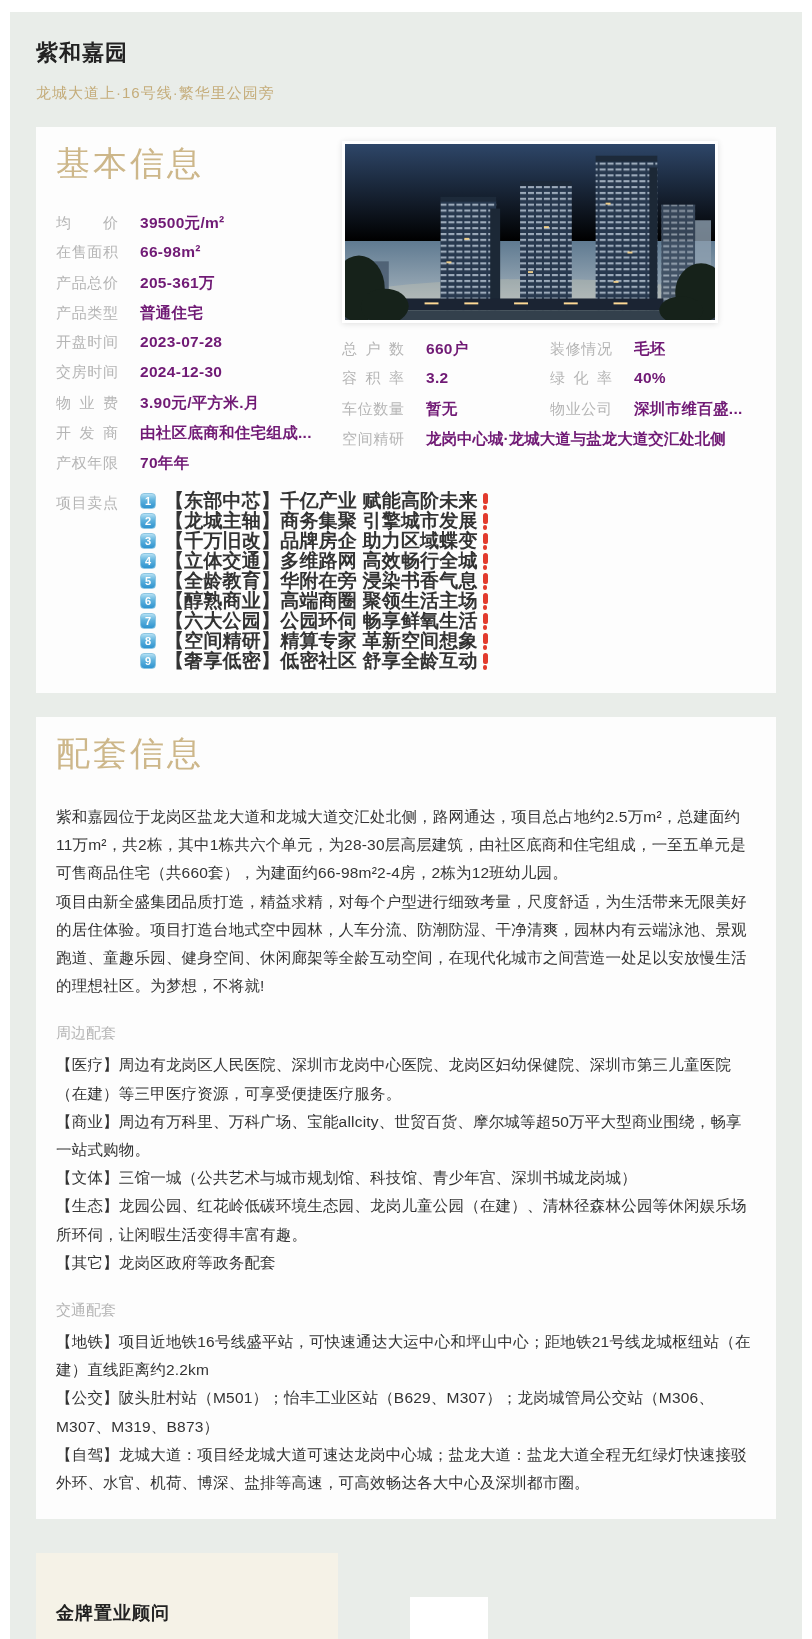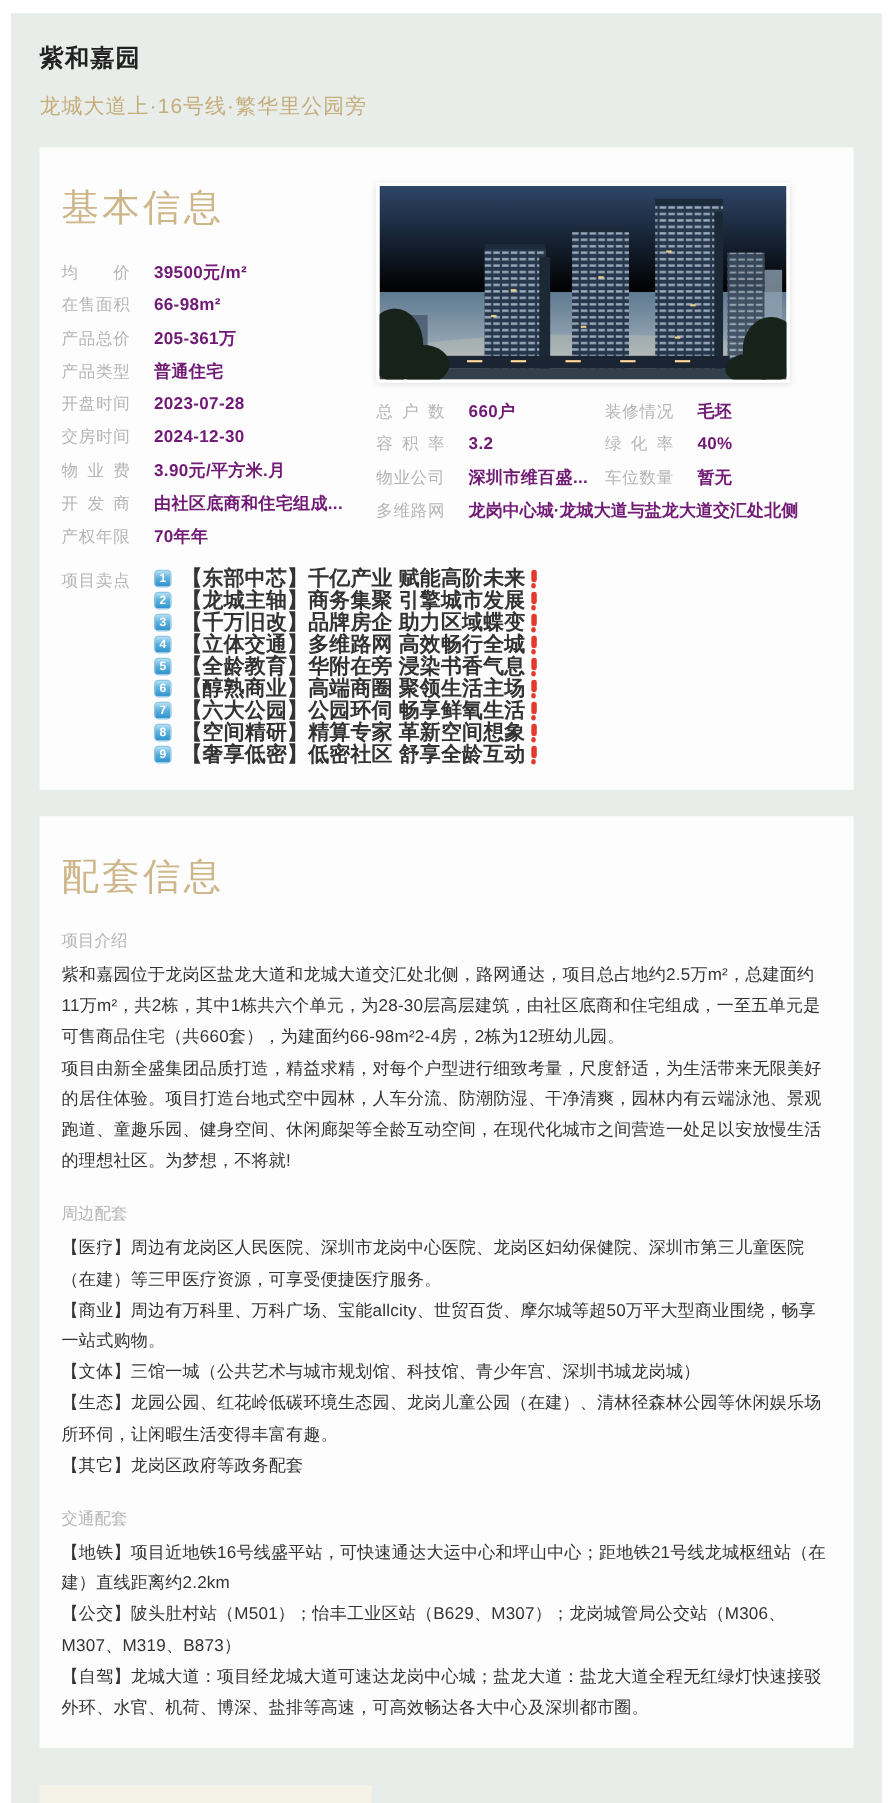--- a/index.html
+++ b/index.html
@@ -10,24 +10,24 @@
     color:#333;
   }
   .outer-card {
     margin:12px 10px 0 10px;
     background:#e9ede9;
     min-height:1627px;
     padding:26px 26px 30px 26px;
   }
   
   .page-title { font-size:22px; font-weight:bold; color:#222; letter-spacing:1px; }
-  .page-subtitle { margin-top:16px; font-size:19px; color:#c5ad7b; letter-spacing:1px; }
-
-  
-  .panel { background:#fdfdfd; margin-top:24px; padding:30px 20px 22px 20px; }
+  .page-subtitle { margin-top:16px; font-size:15px; color:#c5ad7b; letter-spacing:1px; }
+
+  
+  .panel { background:#fdfdfd; margin-top:24px; padding:12px 20px 22px 20px; }
   .panel-heading { font-size:34px; color:#cdb78a; letter-spacing:3px; font-weight:500; margin:2px 0 26px 0; }
 
   
   .info-top { display:flex; }
   .left-block { width:286px; flex:none; }
   .right-block { flex:1; padding-top:2px; }
   .row { display:flex; align-items:baseline; height:30px; }
   .lbl {
     display:inline-block; width:62px; flex:none;
     color:#b5b5b5; font-size:15px;
@@ -206,30 +206,30 @@
             </div>
           <div class="row">
               <span class="lbl">容积率</span>
               <span class="val">3.2</span>
             </div>
           <div class="row">
               <span class="lbl">绿化率</span>
               <span class="val">40%</span>
             </div>
           <div class="row">
+              <span class="lbl">车位数量</span>
+              <span class="val">暂无</span>
+            </div>
+          <div class="row">
               <span class="lbl">物业公司</span>
               <span class="val">深圳市维百盛...</span>
             </div>
-          <div class="row">
-              <span class="lbl">车位数量</span>
-              <span class="val">暂无</span>
-            </div>
         </div>
         <div class="row loc-row">
-            <span class="lbl">多维路网</span>
+            <span class="lbl">空间精研</span>
             <span class="val">龙岗中心城·龙城大道与盐龙大道交汇处北侧</span>
           </div>
       </div>
     </div>
 
     <div class="selling">
       <span class="lbl">项目卖点</span>
       <ul class="points">
         <li>
             <span class="num-badge">1</span>
@@ -303,21 +303,20 @@
               <span class="dot"></span>
             </span>
           </li>
       </ul>
     </div>
   </div>
 
   <div class="panel">
     <div class="panel-heading">配套信息</div>
 
-    <div class="sub-label" style="margin-top:10px;">项目介绍</div>
     <p class="para">紫和嘉园位于龙岗区盐龙大道和龙城大道交汇处北侧，路网通达，项目总占地约2.5万m²，总建面约11万m²，共2栋，其中1栋共六个单元，为28-30层高层建筑，由社区底商和住宅组成，一至五单元是可售商品住宅（共660套），为建面约66-98m²2-4房，2栋为12班幼儿园。</p>
     <p class="para">项目由新全盛集团品质打造，精益求精，对每个户型进行细致考量，尺度舒适，为生活带来无限美好的居住体验。项目打造台地式空中园林，人车分流、防潮防湿、干净清爽，园林内有云端泳池、景观跑道、童趣乐园、健身空间、休闲廊架等全龄互动空间，在现代化城市之间营造一处足以安放慢生活的理想社区。为梦想，不将就!</p>
 
     <div class="sub-label">周边配套</div>
     <p class="para">【医疗】周边有龙岗区人民医院、深圳市龙岗中心医院、龙岗区妇幼保健院、深圳市第三儿童医院（在建）等三甲医疗资源，可享受便捷医疗服务。</p>
     <p class="para">【商业】周边有万科里、万科广场、宝能allcity、世贸百货、摩尔城等超50万平大型商业围绕，畅享一站式购物。</p>
     <p class="para">【文体】三馆一城（公共艺术与城市规划馆、科技馆、青少年宫、深圳书城龙岗城）</p>
     <p class="para">【生态】龙园公园、红花岭低碳环境生态园、龙岗儿童公园（在建）、清林径森林公园等休闲娱乐场所环伺，让闲暇生活变得丰富有趣。</p>
     <p class="para">【其它】龙岗区政府等政务配套</p>
 

